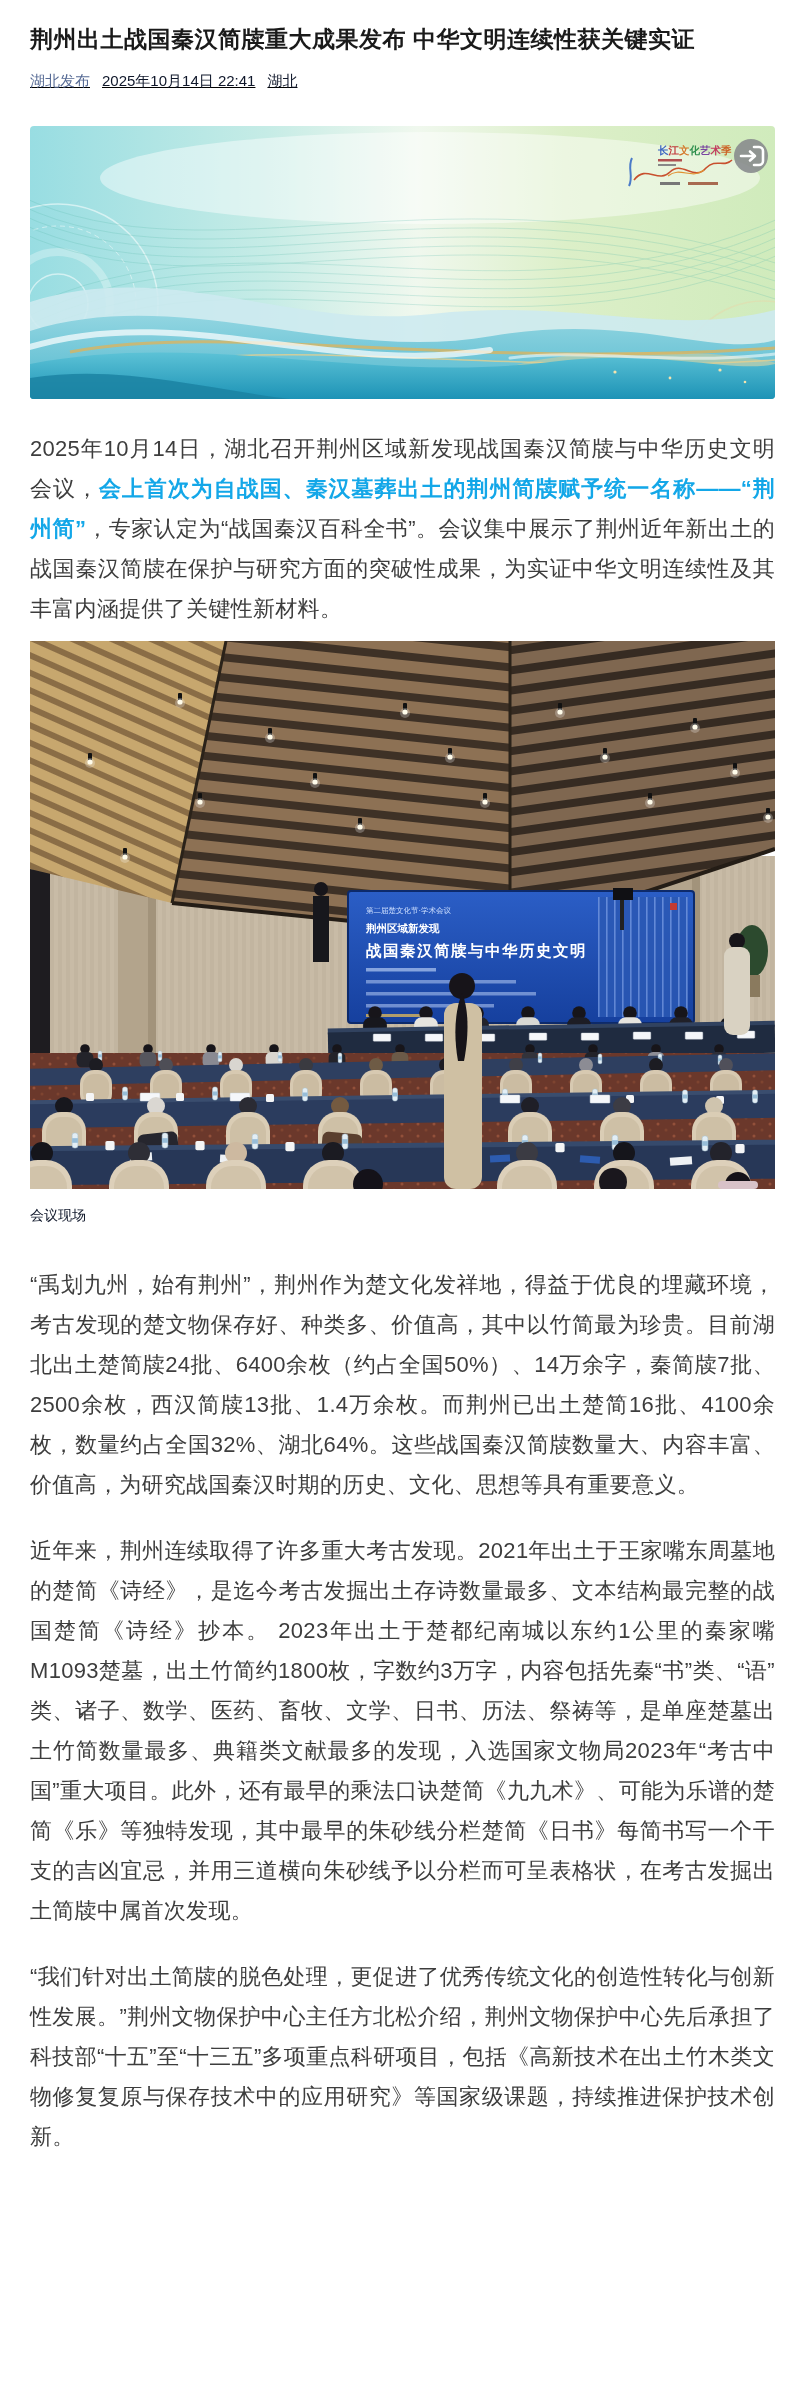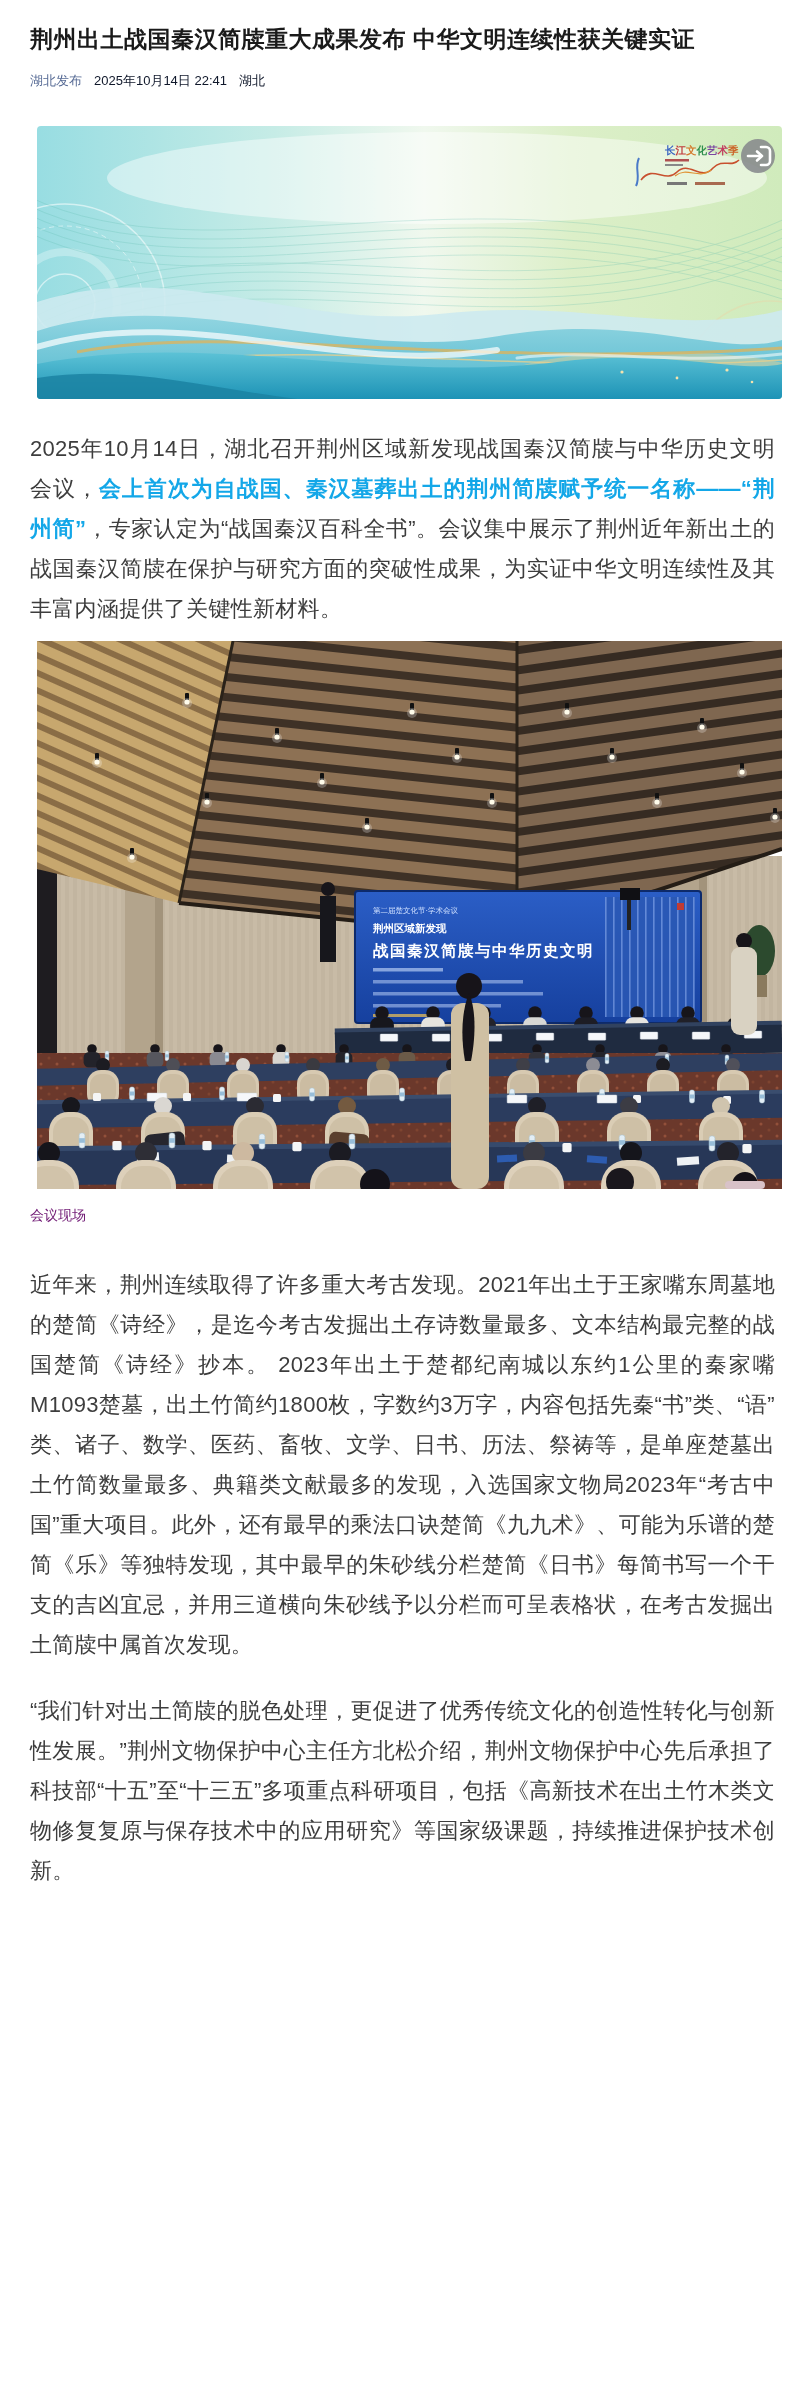--- a/index.html
+++ b/index.html
@@ -1,29 +1,29 @@
 <!DOCTYPE html>
 <html lang="zh"><head>
 <meta charset="utf-8">
 <style>
   * { box-sizing: border-box; }
   html,body { margin:0; padding:0; background:#fff; }
   body { font-family:"Liberation Sans","DejaVu Sans",sans-serif; }
   .page { width:805px; min-height:2381px; padding:22px 30px 16px; background:#fff; }
   .article-title { margin:0 0 14px; font-size:23px; line-height:34px; font-weight:700; color:#1a1a1a; letter-spacing:.5px; }
-  .byline { display:flex; align-items:center; gap:12px; font-size:13px; line-height:22px; margin:0 0 34px; }
+  .byline { display:flex; align-items:center; gap:12px; font-size:15px; line-height:22px; margin:0 0 34px;text-decoration:underline; }
   .account { color:#576b95; cursor:pointer; }
   .meta { color:#0f172a; }
-  .banner, .photo { margin:7px; }
+  .banner, .photo { margin:0; }
   .banner svg, .photo svg { display:block; }
   .banner svg { border-radius:4px; }
   .para { font-size:22px; line-height:40px; color:#3d3d3d; text-align:justify; letter-spacing:.3px; margin:0 0 26px; }
   .para.first { margin:30px 0 12px; }
   .hl { color:#13a7e8; font-weight:700; }
-  .caption { font-size:14px; line-height:20px; color:#701a75; margin:16px 0 40px; }
+  .caption { font-size:14px; line-height:20px; color:#0f172a; margin:16px 0 40px; }
   svg text { font-family:"Liberation Sans","DejaVu Sans",sans-serif; }
 </style>
 </head>
 <body>
 
 <div class="page">
 
   <h1 class="article-title">荆州出土战国秦汉简牍重大成果发布 中华文明连续性获关键实证</h1>
 
   <div class="byline">
@@ -393,16 +393,17 @@
         <circle cx="338" cy="543" r="15" fill="#141219"></circle>
         <circle cx="583" cy="541" r="14" fill="#1a171d"></circle>
         <circle cx="708" cy="544" r="13" fill="#151218"></circle>
         <rect x="688" y="540" width="40" height="8" rx="4" fill="#d8c2c8"></rect>
       </g>
     </svg>
   </figure>
 
   <div class="caption">会议现场</div>
 
+  <p class="para">“禹划九州，始有荆州”，荆州作为楚文化发祥地，得益于优良的埋藏环境，考古发现的楚文物保存好、种类多、价值高，其中以竹简最为珍贵。目前湖北出土楚简牍24批、6400余枚（约占全国50%）、14万余字，秦简牍7批、2500余枚，西汉简牍13批、1.4万余枚。而荆州已出土楚简16批、4100余枚，数量约占全国32%、湖北64%。这些战国秦汉简牍数量大、内容丰富、价值高，为研究战国秦汉时期的历史、文化、思想等具有重要意义。</p>
   <p class="para">近年来，荆州连续取得了许多重大考古发现。2021年出土于王家嘴东周墓地的楚简《诗经》，是迄今考古发掘出土存诗数量最多、文本结构最完整的战国楚简《诗经》抄本。 2023年出土于楚都纪南城以东约1公里的秦家嘴M1093楚墓，出土竹简约1800枚，字数约3万字，内容包括先秦“书”类、“语”类、诸子、数学、医药、畜牧、文学、日书、历法、祭祷等，是单座楚墓出土竹简数量最多、典籍类文献最多的发现，入选国家文物局2023年“考古中国”重大项目。此外，还有最早的乘法口诀楚简《九九术》、可能为乐谱的楚简《乐》等独特发现，其中最早的朱砂线分栏楚简《日书》每简书写一个干支的吉凶宜忌，并用三道横向朱砂线予以分栏而可呈表格状，在考古发掘出土简牍中属首次发现。</p>
   <p class="para">“我们针对出土简牍的脱色处理，更促进了优秀传统文化的创造性转化与创新性发展。”荆州文物保护中心主任方北松介绍，荆州文物保护中心先后承担了科技部“十五”至“十三五”多项重点科研项目，包括《高新技术在出土竹木类文物修复复原与保存技术中的应用研究》等国家级课题，持续推进保护技术创新。</p>
 
 </div>
 
 </body></html>

